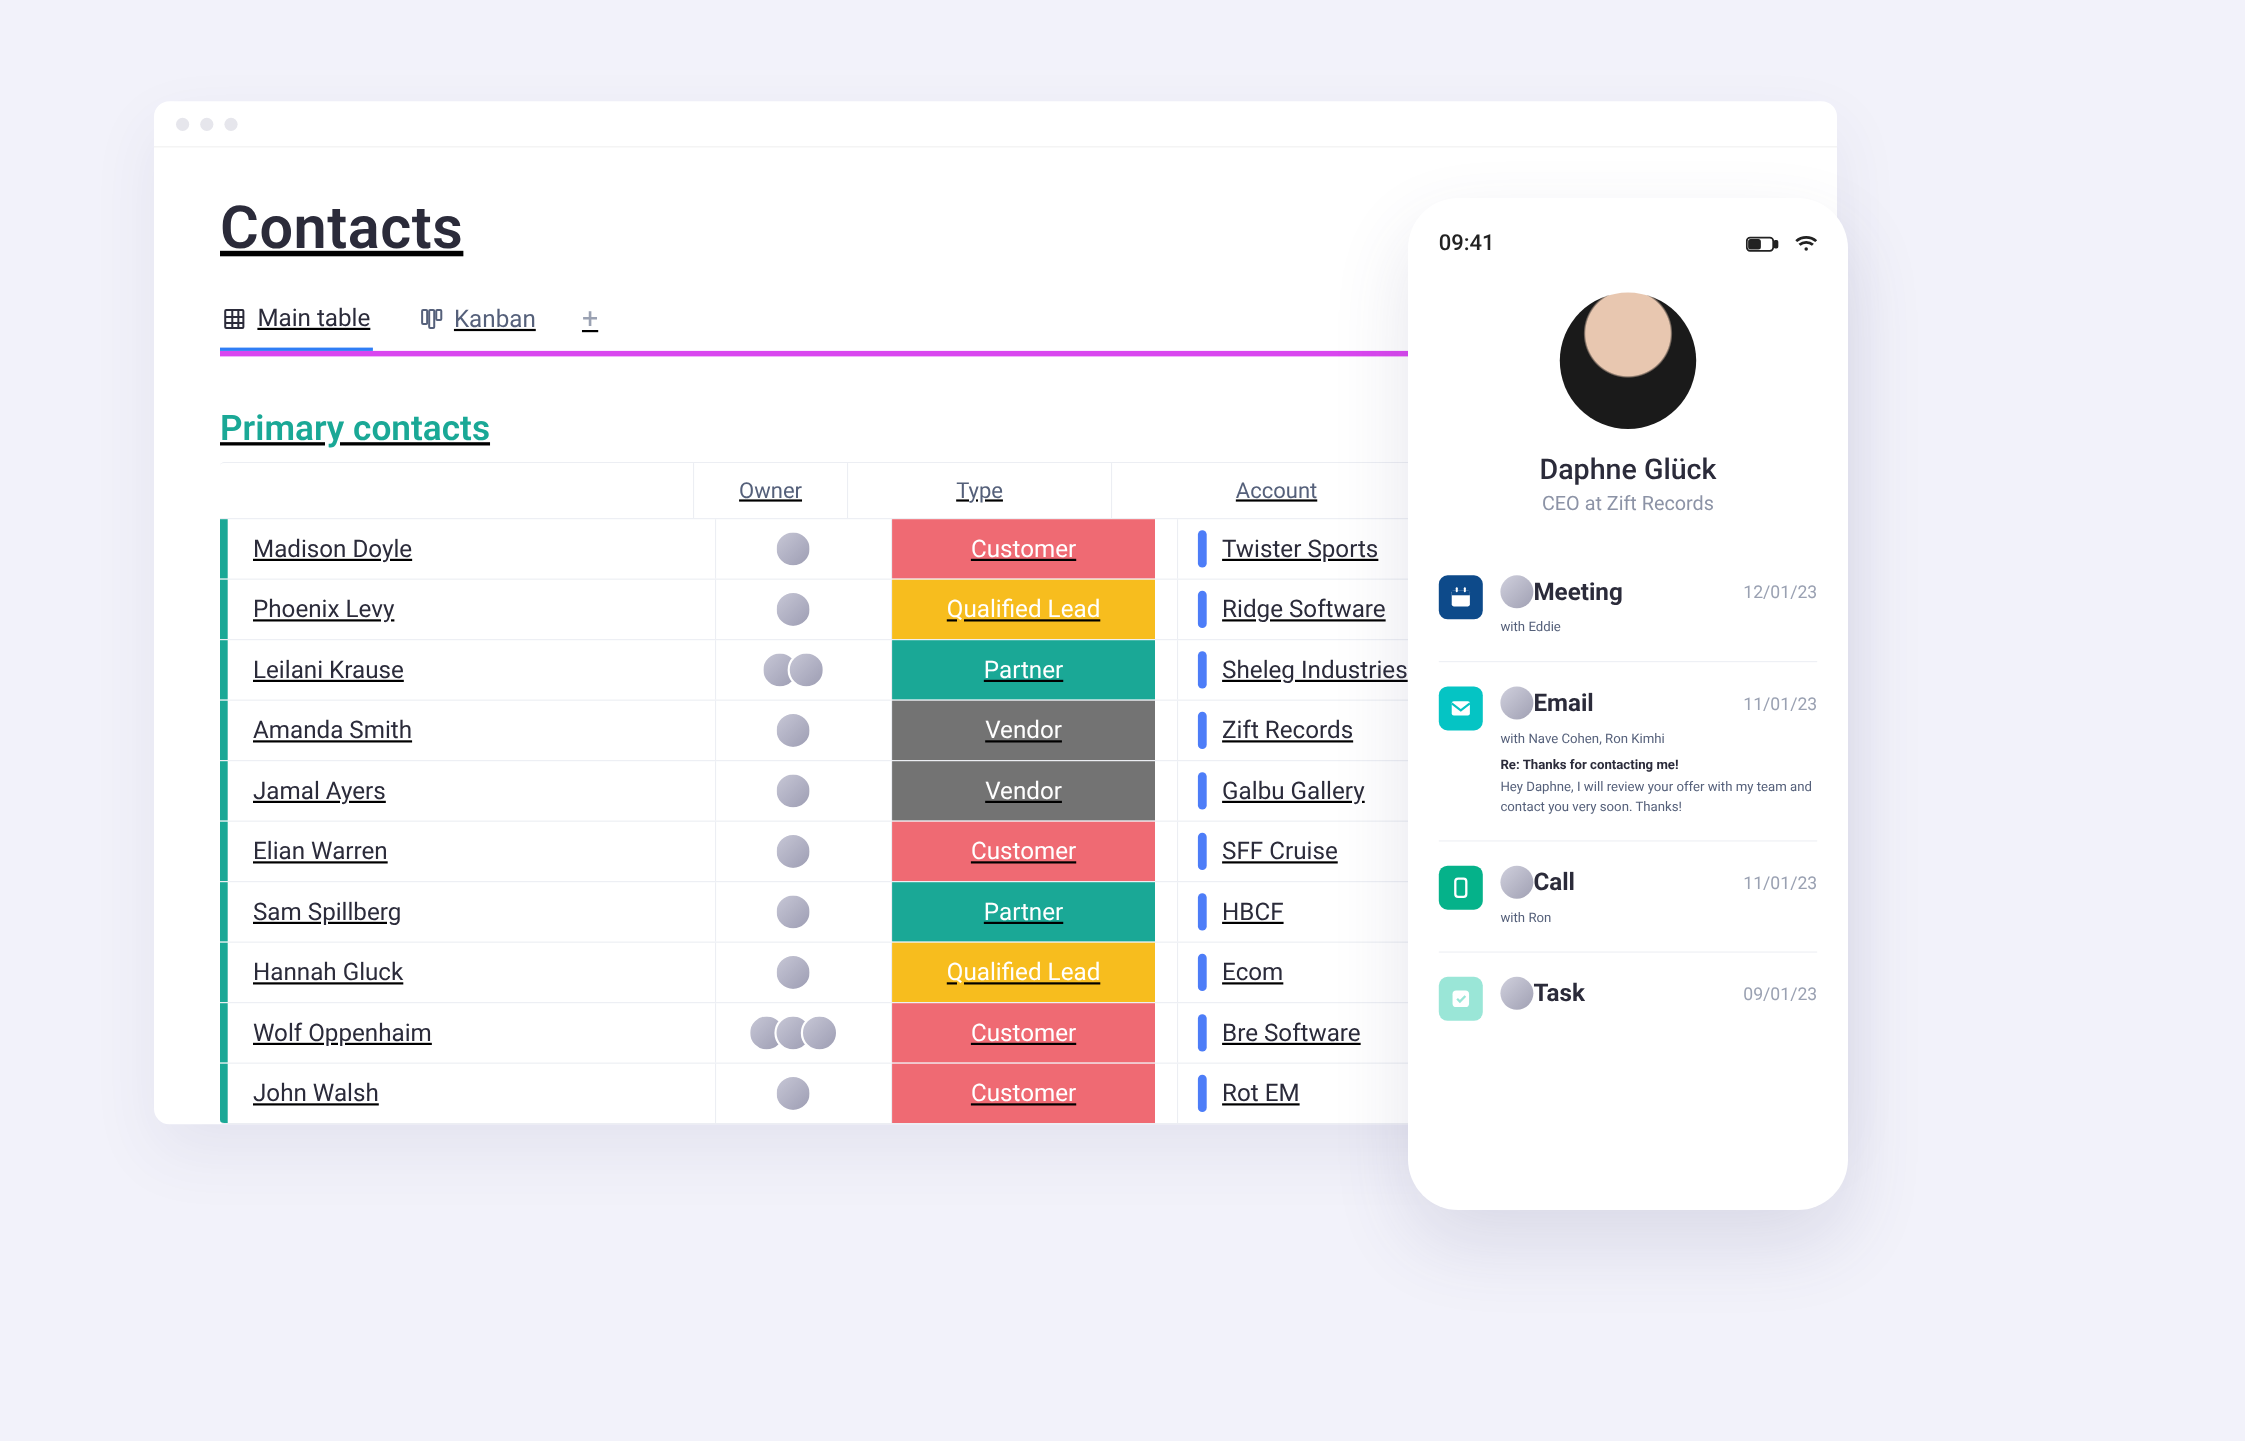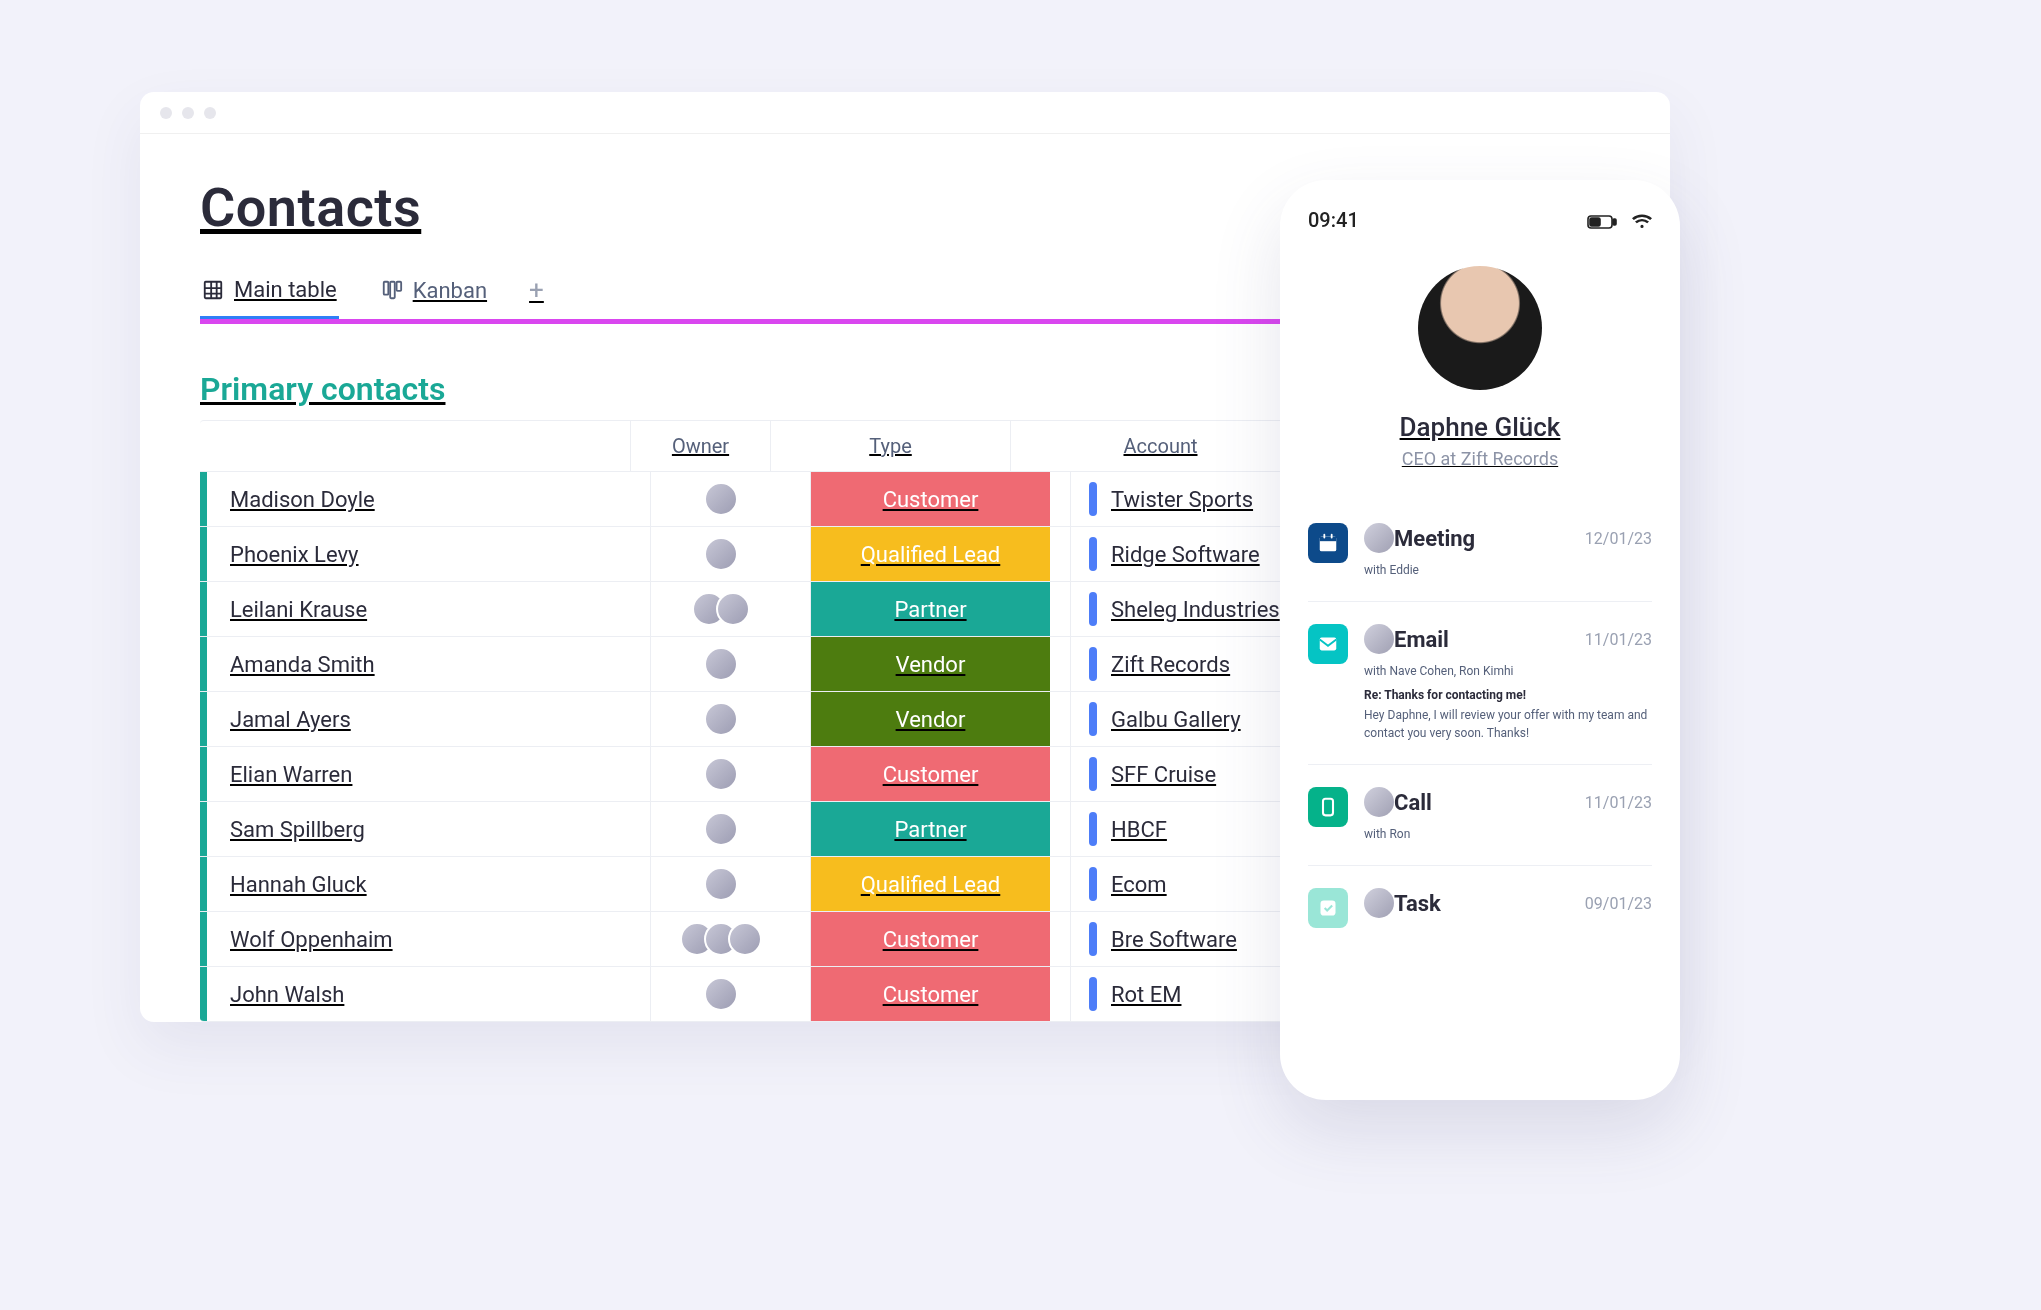--- a/index.html
+++ b/index.html
@@ -42,34 +42,34 @@
     .body-row .cell.name { padding-left:30px; border-left:none; }
 
     .avatar-stack { display:flex; justify-content:center; width:100%; }
     .avatar { width:34px; height:34px; border-radius:50%; background:linear-gradient(135deg,#c7c7d6,#9d9db3); border:2px solid #fff; margin-left:-10px; }
     .avatar:first-child { margin-left:0; }
 
     .type-pill { width:100%; height:100%; display:flex; align-items:center; justify-content:center; color:#fff; font-size:22px; }
     .type-customer      { background:#ef6a73; }
     .type-qualified-lead{ background:#f7bd1e; }
     .type-partner       { background:#1aa896; }
-    .type-vendor        { background:#4d7c0f; }
+    .type-vendor        { background:#737373; }
 
     .link-cell { padding-left:18px; gap:14px; }
     .link-handle { width:8px; height:34px; border-radius:5px; background:#4d7df8; flex:none; }
 
     
     .phone {
       position:absolute; left:1280px; top:180px; width:400px; height:920px;
       background:#fff; border-radius:46px; box-shadow:0 30px 70px rgba(70,70,120,.14);
       padding:28px 28px 0 28px; overflow:hidden;
     }
     .status-bar { display:flex; justify-content:space-between; align-items:center; font-size:20px; font-weight:500; color:#222; }
     .status-right svg { vertical-align:middle; }
-    .profile { text-align:center; margin-top:34px;text-decoration:underline; }
+    .profile { text-align:center; margin-top:34px; }
     .profile-img { width:124px; height:124px; border-radius:50%; margin:0 auto; background:radial-gradient(circle at 50% 30%, #e8c7b0 0 36%, #1a1a1a 38% 100%); }
     .profile-name { font-size:26px; font-weight:500; color:#2b2b3a; margin-top:22px; }
     .profile-role { font-size:18px; color:#8c93a6; margin-top:6px; }
 
     .timeline { margin-top:32px; }
     .t-item { display:flex; gap:16px; padding:22px 0; border-top:1px solid #edeff4; }
     .t-item:first-child { border-top:none; }
     .t-icon { width:40px; height:40px; border-radius:8px; flex:none; display:flex; align-items:center; justify-content:center; color:#fff; }
     .t-meeting{ background:#0d4a8a; } .t-email{ background:#05c4c4; } .t-call{ background:#05b28a; } .t-task{ background:#9ae6d7; }
     .t-body { flex:1; }

